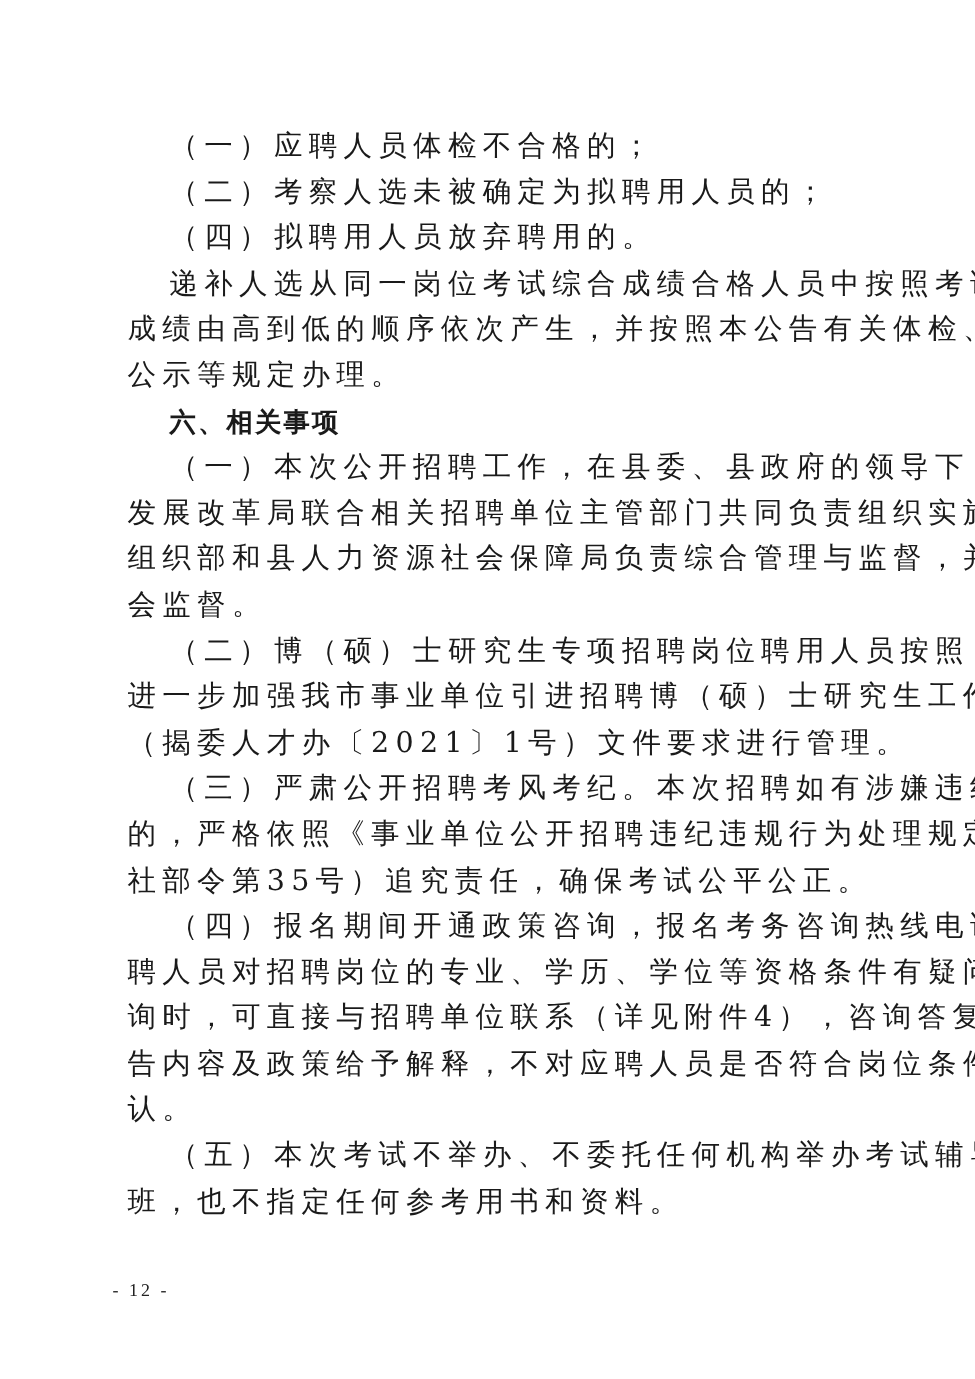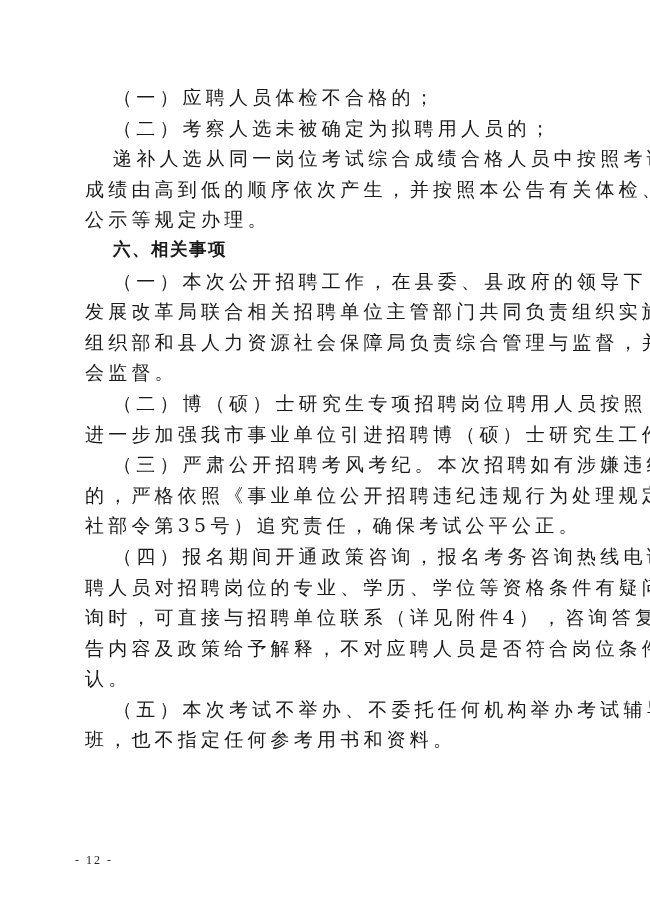--- a/index.html
+++ b/index.html
@@ -3,42 +3,44 @@
 <meta charset="utf-8">
 <style>
   html, body { margin: 0; padding: 0; background: #ffffff; }
   body { width: 650px; height: 919px; position: relative; overflow: hidden;
          font-family: "DejaVu Serif", "Liberation Serif", serif; color: #1a1a1a; }
   .page { position: absolute; left: 0; top: 0; width: 650px; height: 919px; background: #fff; }
   .body-text { position: absolute; left: 85px; top: 82px; width: 492px; }
   .line { height: 30.6px; line-height: 30.6px; font-size: 19px; letter-spacing: 4.2px;
           white-space: nowrap; overflow: visible; }
   .indent { padding-left: 28px; }
-  .heading { font-family: Liberation Mono, monospace; font-weight: bold;
+  .heading { font-family: Liberation Sans, sans-serif; font-weight: bold;
              letter-spacing: 1.5px; font-size: 17.5px; }
   .page-number { position: absolute; left: 75px; top: 853px; font-size: 12px;
                  font-family: "Liberation Serif", serif; letter-spacing: 2px; color: #222; }
 </style>
 </head>
 <body>
 
 <div class="page">
   <div class="body-text">
     <div class="line indent">（一）应聘人员体检不合格的；</div>
     <div class="line indent">（二）考察人选未被确定为拟聘用人员的；</div>
+    <div class="line indent">（四）拟聘用人员放弃聘用的。</div>
     <div class="line indent">递补人选从同一岗位考试综合成绩合格人员中按照考试综合</div>
     <div class="line">成绩由高到低的顺序依次产生，并按照本公告有关体检、考察、</div>
     <div class="line">公示等规定办理。</div>
     <div class="line indent heading">六、相关事项</div>
     <div class="line indent">（一）本次公开招聘工作，在县委、县政府的领导下，由县</div>
     <div class="line">发展改革局联合相关招聘单位主管部门共同负责组织实施，县委</div>
     <div class="line">组织部和县人力资源社会保障局负责综合管理与监督，并接受社</div>
     <div class="line">会监督。</div>
     <div class="line indent">（二）博（硕）士研究生专项招聘岗位聘用人员按照《关于</div>
     <div class="line">进一步加强我市事业单位引进招聘博（硕）士研究生工作的通知》</div>
+    <div class="line">（揭委人才办〔2021〕1号）文件要求进行管理。</div>
     <div class="line indent">（三）严肃公开招聘考风考纪。本次招聘如有涉嫌违纪违规</div>
     <div class="line">的，严格依照《事业单位公开招聘违纪违规行为处理规定》（人</div>
     <div class="line">社部令第35号）追究责任，确保考试公平公正。</div>
     <div class="line indent">（四）报名期间开通政策咨询，报名考务咨询热线电话，应</div>
     <div class="line">聘人员对招聘岗位的专业、学历、学位等资格条件有疑问需要咨</div>
     <div class="line">询时，可直接与招聘单位联系（详见附件4），咨询答复仅对公</div>
     <div class="line">告内容及政策给予解释，不对应聘人员是否符合岗位条件进行确</div>
     <div class="line">认。</div>
     <div class="line indent">（五）本次考试不举办、不委托任何机构举办考试辅导培训</div>
     <div class="line">班，也不指定任何参考用书和资料。</div>

